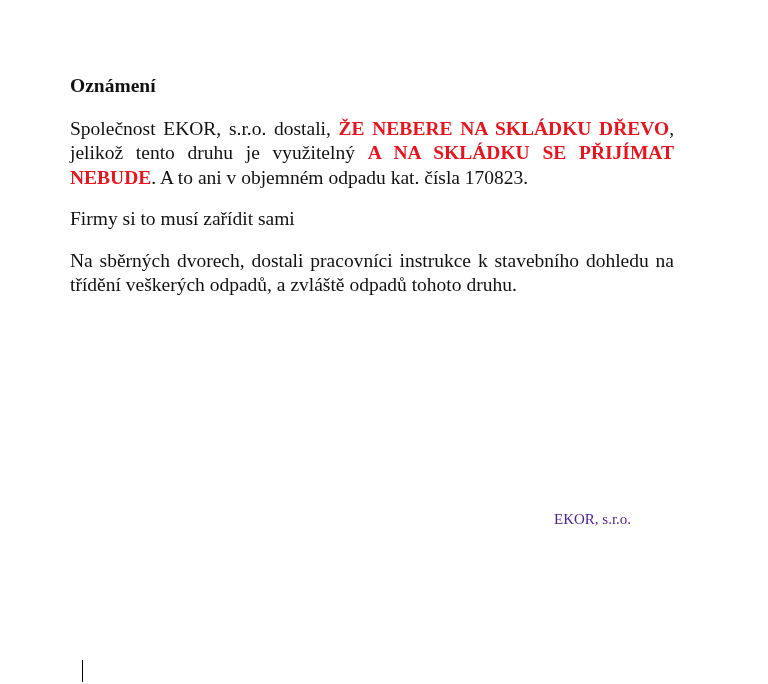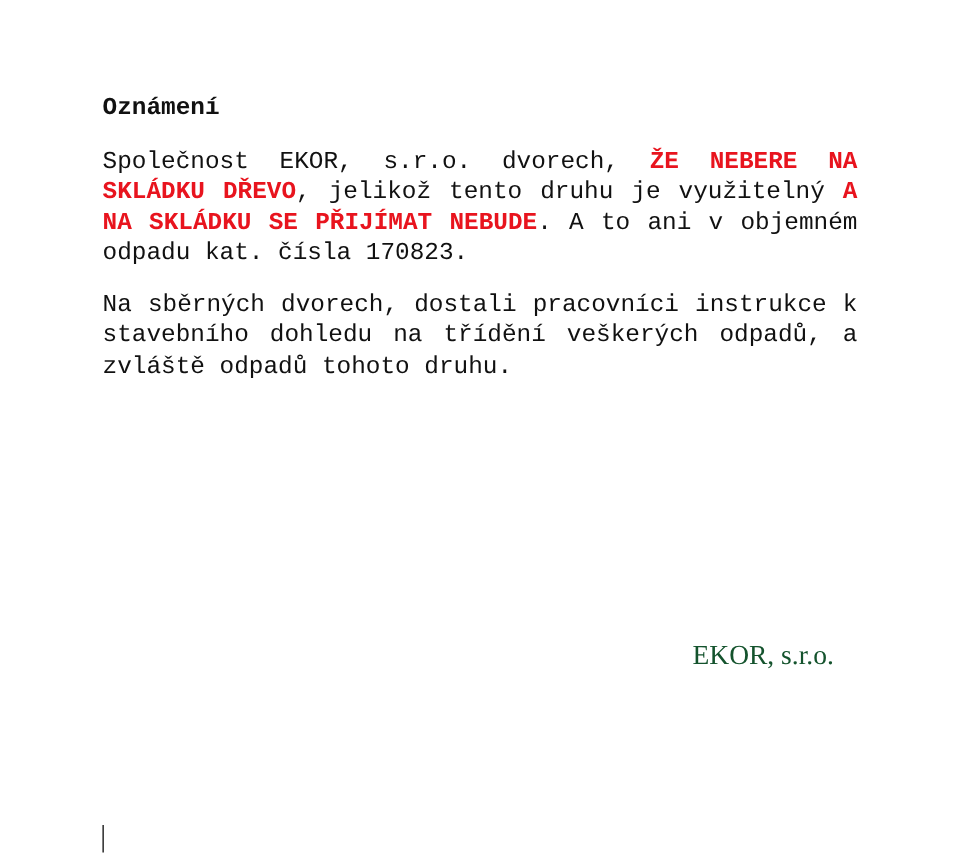--- a/index.html
+++ b/index.html
@@ -1,32 +1,33 @@
 <!DOCTYPE html>
 <html><head>
 <meta charset="utf-8">
 <style>
   html, body { margin: 0; padding: 0; background: #ffffff; }
   body { width: 768px; height: 684px; position: relative; overflow: hidden; }
   .page {
-    position: absolute; left: 82px; top: 74px; width: 604px;
-    font-family: Liberation Mono, monospace; font-size: 19.5px; line-height: 24.5px; color: #111;
+    position: absolute; left: 70px; top: 74px; width: 604px;
+    font-family: Liberation Serif, serif; font-size: 19.5px; line-height: 24.5px; color: #111;
   }
   .title { font-weight: bold; margin: 0 0 18px 0; }
   p { margin: 0 0 17px 0; text-align: justify; }
   .red { color: #e8141e; font-weight: bold; }
   .signature {
     position: absolute; left: 554px; top: 511px;
-    font-family: "Liberation Serif", serif; font-size: 22px; color: #14532d;
+    font-family: "Liberation Serif", serif; font-size: 15px; color: #4c1d95;
   }
   .cursor { position: absolute; left: 82px; top: 660px; width: 1px; height: 22px; background: #000; }
 </style>
 </head>
 <body>
 
 <div class="page">
   <div class="title">Oznámení</div>
-  <p><span>Společnost EKOR, s.r.o. dvorech, </span><span class="red">ŽE NEBERE NA SKLÁDKU DŘEVO</span><span>, jelikož tento druhu je využitelný </span><span class="red">A NA SKLÁDKU SE PŘIJÍMAT NEBUDE</span><span>. A to ani v objemném odpadu kat. čísla 170823.</span></p>
+  <p><span>Společnost EKOR, s.r.o. dostali, </span><span class="red">ŽE NEBERE NA SKLÁDKU DŘEVO</span><span>, jelikož tento druhu je využitelný </span><span class="red">A NA SKLÁDKU SE PŘIJÍMAT NEBUDE</span><span>. A to ani v objemném odpadu kat. čísla 170823.</span></p>
+  <p>Firmy si to musí zařídit sami</p>
   <p>Na sběrných dvorech, dostali pracovníci instrukce k stavebního dohledu na třídění veškerých odpadů, a zvláště odpadů tohoto druhu.</p>
 </div>
 
 <div class="signature">EKOR, s.r.o.</div>
 <div class="cursor"></div>
 
 </body></html>

